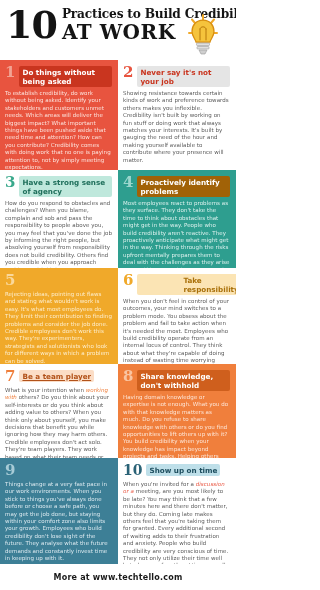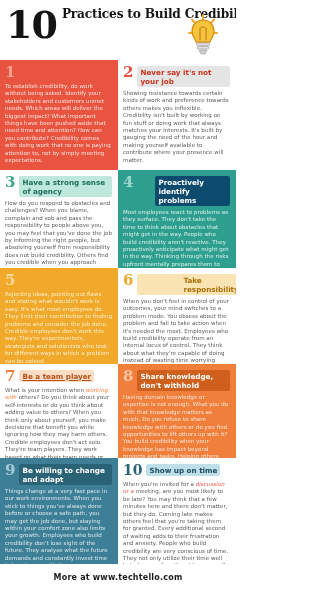--- a/index.html
+++ b/index.html
@@ -113,21 +113,21 @@
   .c-white-red .title{color:#c9351f;background:#e5e5e5;}
   .c-white-red .body{color:#5a5a5a;}
 
   .c-white-green{background:#ffffff;}
   .c-white-green .num{color:#3aa98c;}
   .c-white-green .title{color:#1f6f5b;background:#bfe8dc;}
   .c-white-green .body{color:#5a5a5a;}
 
   .c-teal{background:#2e9e8f;}
   .c-teal .num{color:#9bd6cd;}
-  .c-teal .title{color:#ffffff;background:#0c4a6e;margin-left:18px;}
+  .c-teal .title{color:#ffffff;background:#a16207;}
   .c-teal .body{color:#ddf2ee;}
 
   .c-orange{background:#f0a92a;}
   .c-orange .num{color:#fad89b;}
   .c-orange .title{color:#ffffff;background:#d88e10;}
   .c-orange .body{color:#fdeecd;}
 
   .c-white-orange{background:#ffffff;}
   .c-white-orange .num{color:#f0a92a;}
   .c-white-orange .title{color:#a9700a;background:#fbe4b4;padding-left:46px;}
@@ -173,20 +173,21 @@
 </head>
 <body>
 
 <div id="page">
 
   <div class="header">
     <div class="hdr-inner">
       <div class="big-ten">10</div>
       <div class="hdr-text">
         <div class="hdr-line1">Practices to Build Credibility</div>
+        <div class="hdr-line2">AT WORK</div>
       </div>
     </div>
     <svg class="bulb" viewBox="0 0 60 84">
       <g stroke="#f0a92a" stroke-width="4" stroke-linecap="round">
         <line x1="30" y1="2" x2="30" y2="11"></line>
         <line x1="8" y1="11" x2="14" y2="18"></line>
         <line x1="52" y1="11" x2="46" y2="18"></line>
         <line x1="2" y1="38" x2="10" y2="38"></line>
         <line x1="58" y1="38" x2="50" y2="38"></line>
       </g>
@@ -201,20 +202,21 @@
       </g>
     </svg>
   </div>
 
   <div class="grid">
 
     <div class="row" style="height:110px;">
       <div class="card c-red">
         <div class="card-head">
           <span class="num">1</span>
+          <span class="title">Do things without being asked</span>
         </div>
         <p class="body">To establish credibility, do work without being asked. Identify your stakeholders and customers unmet needs. Which areas will deliver the biggest impact? What important things have been pushed aside that need time and attention? How can you contribute? Credibility comes with doing work that no one is paying attention to, not by simply meeting expectations.</p>
       </div>
       <div class="card c-white-red">
         <div class="card-head">
           <span class="num">2</span>
           <span class="title">Never say it's not your job</span>
         </div>
         <p class="body">Showing resistance towards certain kinds of work and preference towards others makes you inflexible. Credibility isn't built by working on fun stuff or doing work that always matches your interests. It's built by gauging the need of the hour and making yourself available to contribute where your presence will matter.</p>
       </div>
@@ -267,21 +269,20 @@
           <span class="title">Share knowledge, don't withhold</span>
         </div>
         <p class="body">Having domain knowledge or expertise is not enough. What you do with that knowledge matters as much. Do you refuse to share knowledge with others or do you find opportunities to lift others up with it? You build credibility when your knowledge has impact beyond projects and tasks. Helping others acquire your expertise even in small ways builds trust.</p>
       </div>
     </div>
 
     <div class="row" style="height:106px;">
       <div class="card c-blue">
         <div class="card-head">
           <span class="num">9</span>
-          <span class="title">Be willing to change and adapt</span>
         </div>
         <p class="body">Things change at a very fast pace in our work environments. When you stick to things you've always done before or choose a safe path, you may get the job done, but staying within your comfort zone also limits your growth. Employees who build credibility don't lose sight of the future. They analyse what the future demands and constantly invest time in keeping up with it.</p>
       </div>
       <div class="card c-white-blue">
         <div class="card-head">
           <span class="num wide">10</span>
           <span class="title">Show up on time</span>
         </div>
         <p class="body"><span>When you're invited for a </span><span class="hl">discussion or a</span><span> meeting, are you most likely to be late? You may think that a few minutes here and there don't matter, but they do. Coming late makes others feel that you're taking them for granted. Every additional second of waiting adds to their frustration and anxiety. People who build credibility are very conscious of time. They not only utilize their time well but also care for others' time as well.</span></p>
       </div>

